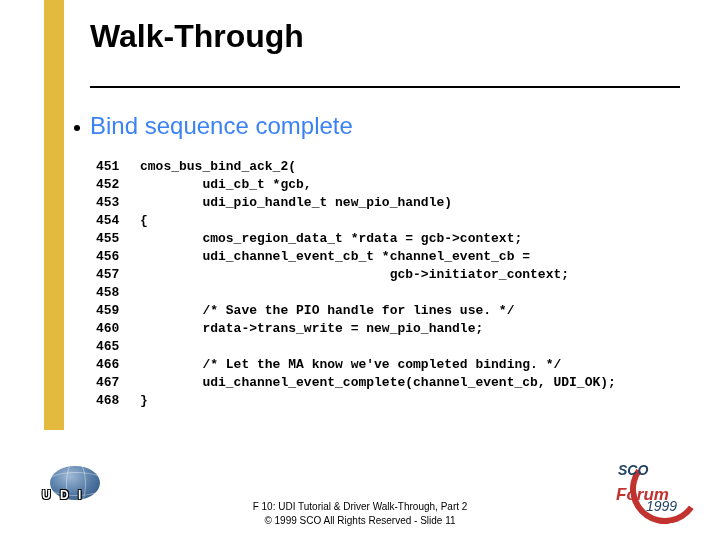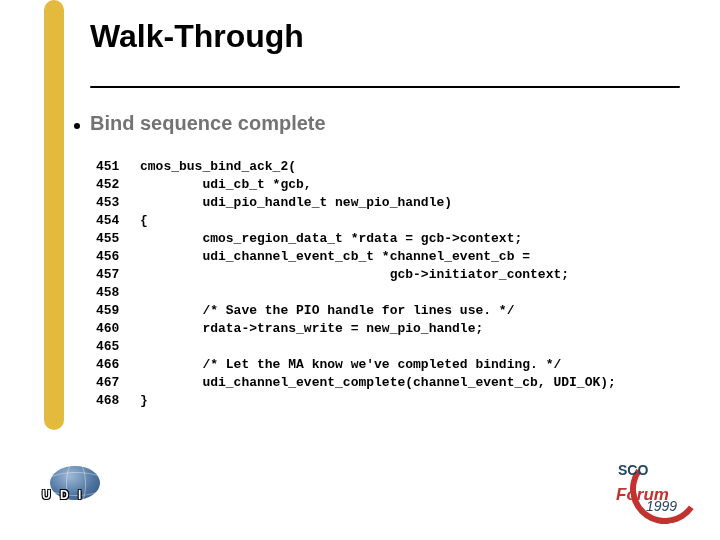--- a/index.html
+++ b/index.html
@@ -1,38 +1,38 @@
 <!DOCTYPE html>
 <html><head>
 <meta charset="utf-8">
 <style>
-  * { margin: 0; padding: 0; box-sizing: border-box; border-radius: 14px; }
+  * { margin: 0; padding: 0; box-sizing: border-box; }
   html, body { width: 720px; height: 540px; font-family: Arial, Helvetica, sans-serif; background: #fff; }
   .slide { position: relative; width: 720px; height: 540px; overflow: hidden; }
   .gold-bar { position: absolute; left: 44px; top: 0; width: 20px; height: 430px; background: #e3b93e; }
   .title { position: absolute; left: 90px; top: 18px; font-size: 32px; font-weight: bold; color: #000; }
   .subtitle { position: absolute; left: 90px; top: 58px; font-size: 20px; color: #000; }
   .rule { position: absolute; left: 90px; top: 86px; width: 590px; height: 0; border-top: 2px solid #000; }
   .bullet-row { position: absolute; left: 74px; top: 112px; display: flex; align-items: center; gap: 10px; }
   .bullet-dot { width: 6px; height: 6px; border-radius: 50%; background: #000; flex-shrink: 0; margin-top: 4px; }
-  .bullet-text { font-size: 20px; font-weight: bold; color: #737373; }
+  .bullet-text { font-size: 24px; font-weight: normal; color: #3b82f6; }
   .code-block { position: absolute; left: 96px; top: 158px; font-family: "Courier New", monospace; font-size: 13px; font-weight: bold; line-height: 18px; color: #000; white-space: pre; }
   .lineno { display: inline-block; width: 44px; }
   .footer { position: absolute; bottom: 12px; left: 0; width: 720px; text-align: center; font-size: 10px; color: #000; line-height: 14px; }
   
   .logo-udi { position: absolute; left: 42px; bottom: 34px; width: 70px; height: 40px; }
   .logo-udi .globe { position: absolute; left: 8px; top: 0; width: 50px; height: 34px; border-radius: 50%; background: radial-gradient(ellipse at 40% 30%, #9fb9d6 0%, #5077a3 55%, #2a4c74 100%); overflow: hidden; }
   .logo-udi .globe::before, .logo-udi .globe::after { content:""; position:absolute; border:1px solid rgba(255,255,255,0.4); border-radius:50%; }
   .logo-udi .globe::before { left:-6px; top:6px; width:62px; height:22px; }
   .logo-udi .globe::after { left:16px; top:-6px; width:18px; height:46px; }
   .logo-udi .txt { position:absolute; left:0; top:22px; width:66px; text-align:left; font-size:12px; font-weight:bold; color:#fff; letter-spacing:3px; text-shadow:1px 1px 0 #000, -1px -1px 0 #000, 1px -1px 0 #000, -1px 1px 0 #000; }
   
   .logo-sco { position: absolute; right: 26px; bottom: 22px; width: 78px; height: 60px; }
   .logo-sco .arc { position:absolute; right:-6px; bottom:-6px; width:70px; height:70px; border:6px solid; border-color: transparent transparent #c2322e #c2322e; border-radius:50%; transform:rotate(-10deg); }
-  .logo-sco .sco { position:absolute; left:2px; top:4px; font-size:14px; font-weight:bold; color:#246; }
+  .logo-sco .sco { position:absolute; left:2px; top:4px; font-size:14px; font-weight:bold; font-style:italic; color:#246; }
   .logo-sco .forum { position:absolute; left:0px; top:27px; font-size:17px; font-weight:bold; font-style:italic; color:#c2322e; }
   .logo-sco .year { position:absolute; left:30px; top:40px; font-size:14px; font-style:italic; color:#246; }
 </style>
 </head>
 <body>
 
 <div class="slide">
   <div class="gold-bar"></div>
 
   <div class="title">Walk-Through</div>
@@ -63,13 +63,17 @@
     <div class="txt">U D I</div>
   </div>
 
   <div class="logo-sco">
     <div class="arc"></div>
     <div class="sco">SCO</div>
     <div class="forum">Forum</div>
     <div class="year">1999</div>
   </div>
 
+  <div class="footer">
+    <div>F 10: UDI Tutorial &amp; Driver Walk-Through, Part 2</div>
+    <div>© 1999 SCO  All Rights Reserved - Slide 11</div>
+  </div>
 </div>
 
 </body></html>

